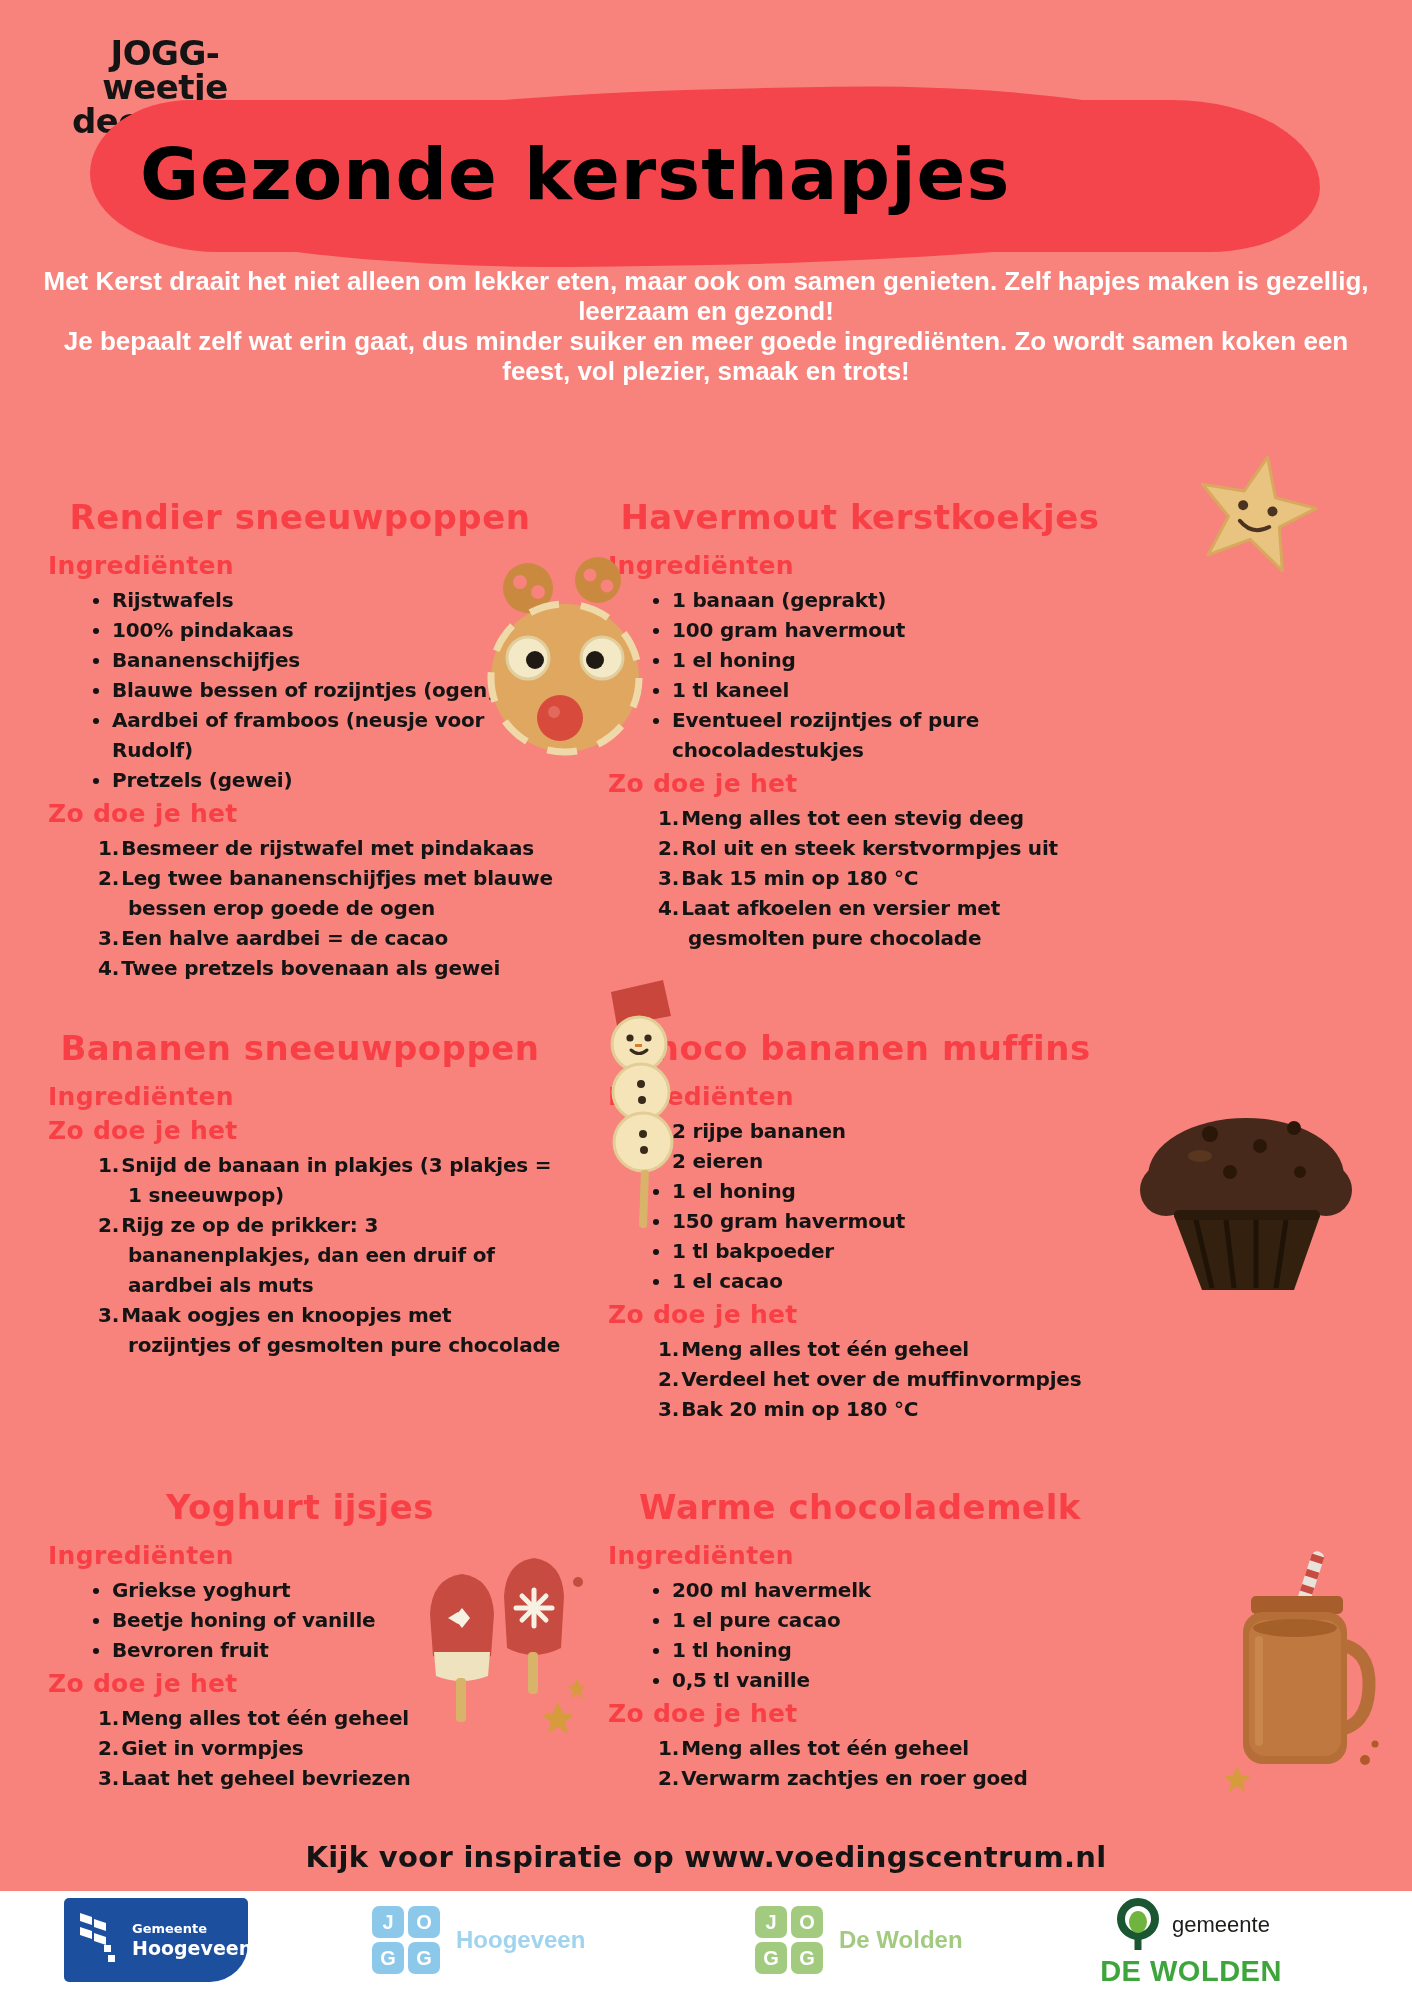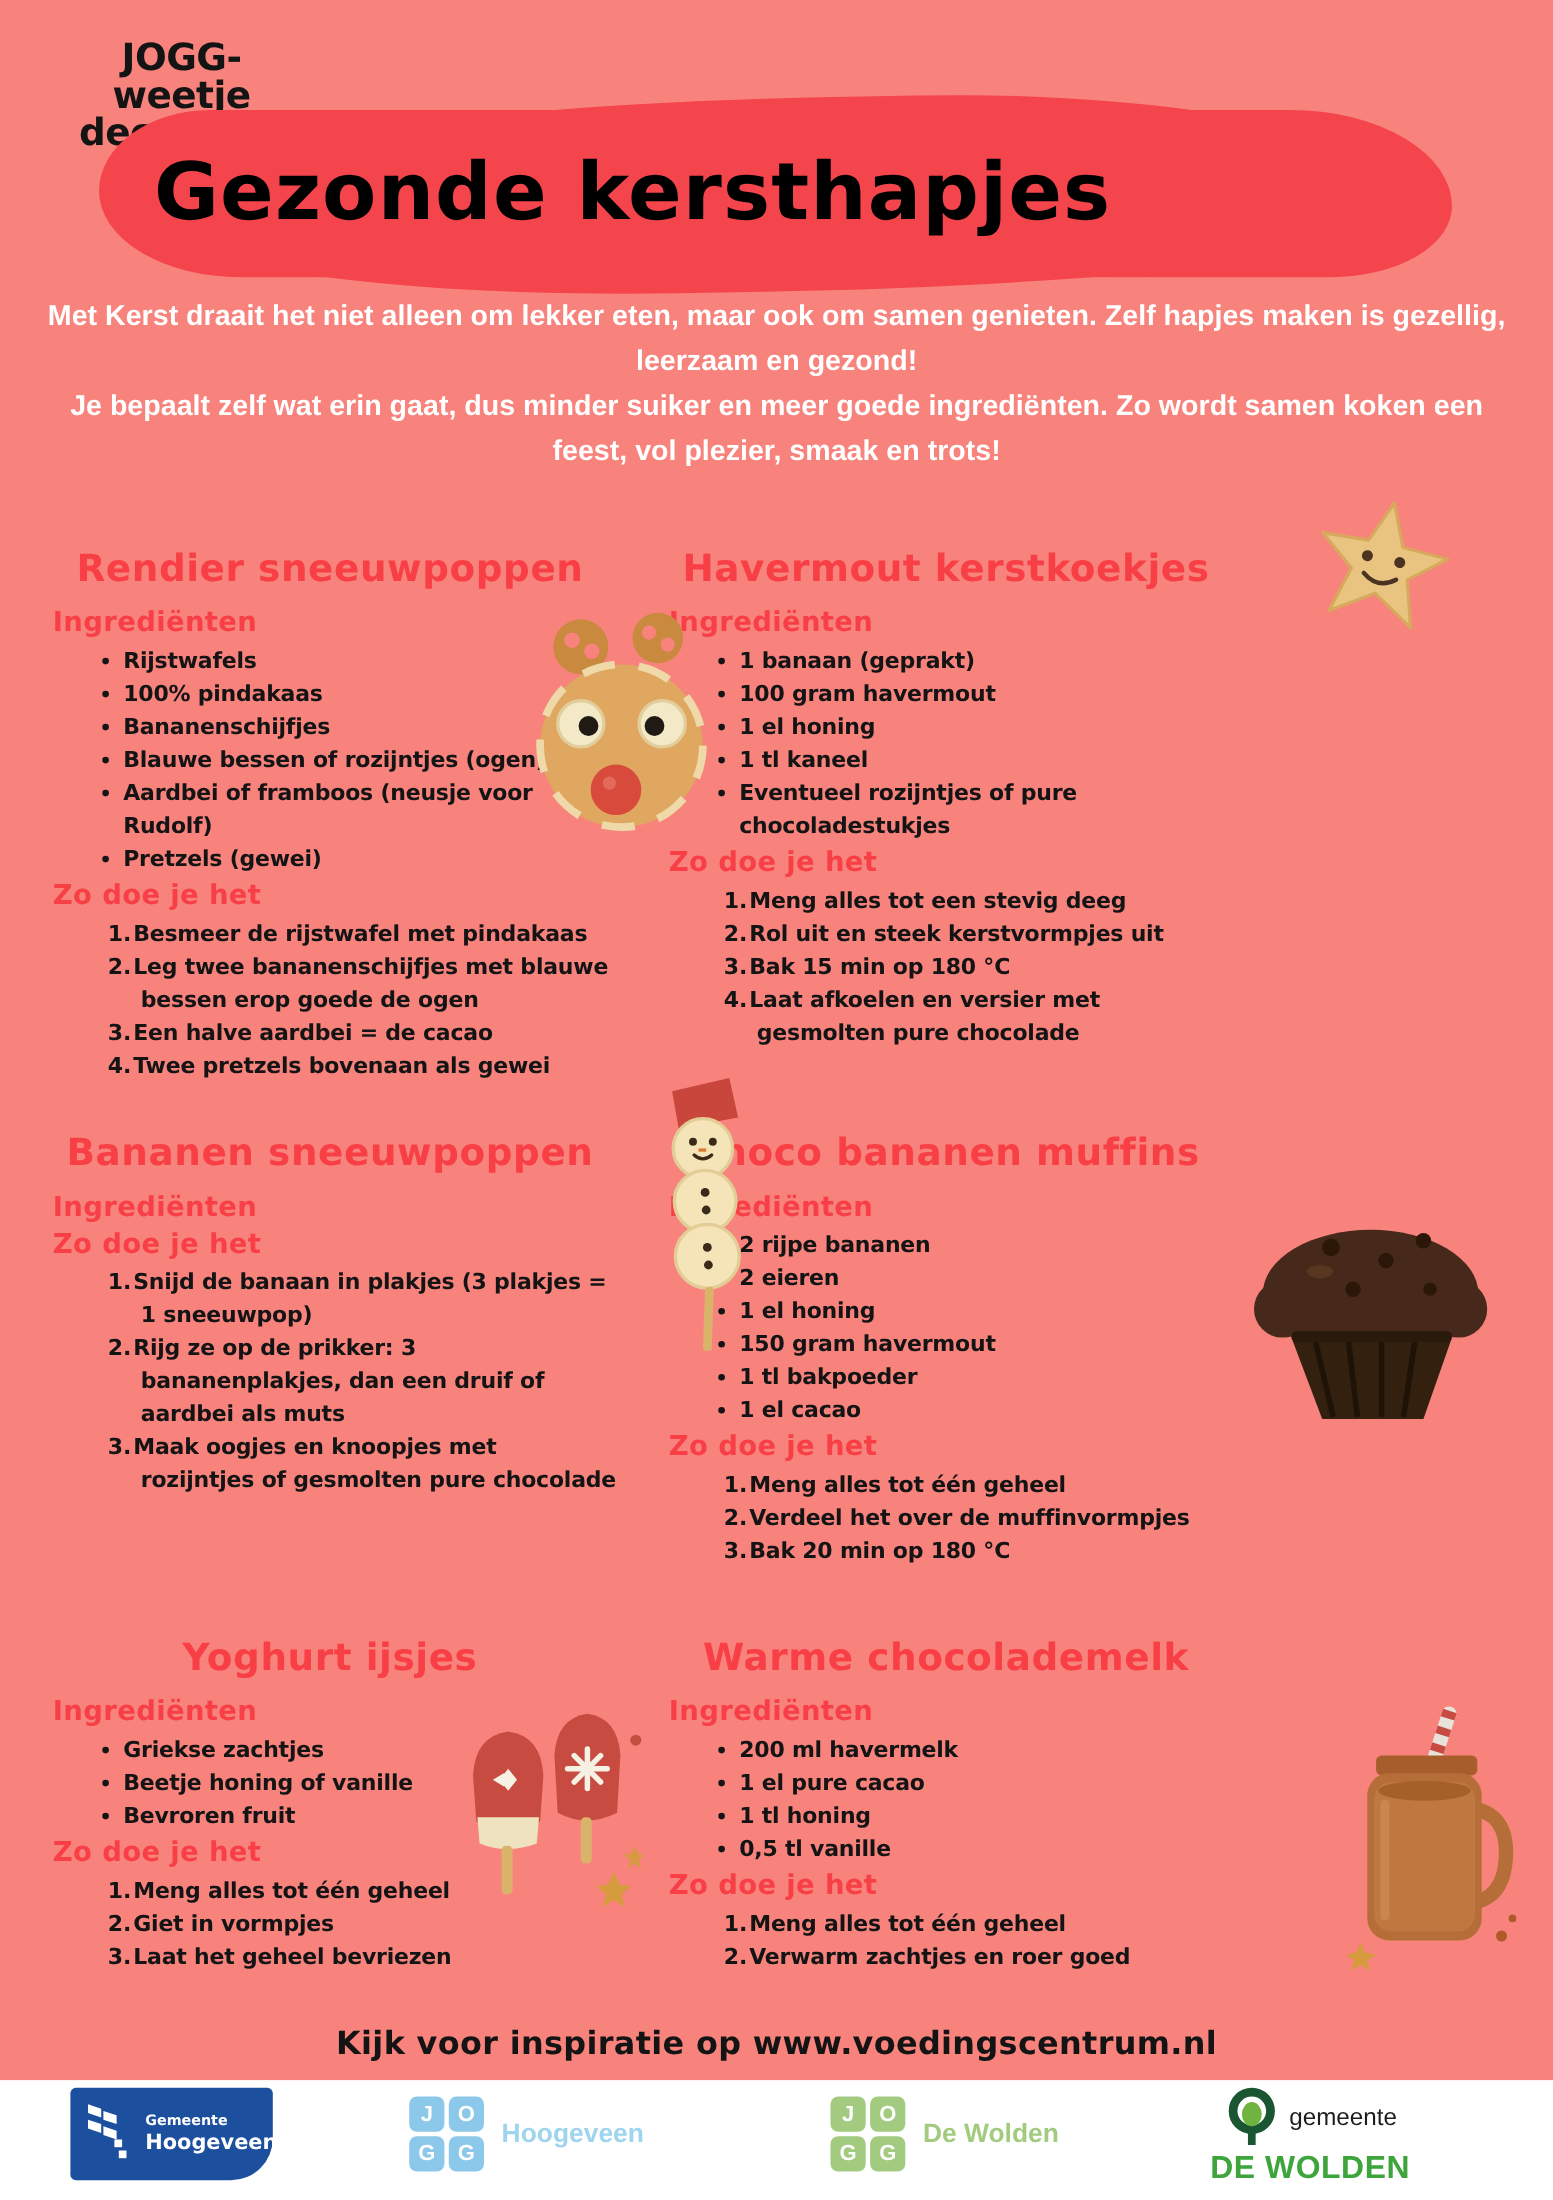--- a/index.html
+++ b/index.html
@@ -23,21 +23,21 @@
     color:var(--ink);font-weight:bold;font-size:34px;line-height:34px;letter-spacing:-0.5px;}
 
   .blob{position:absolute;left:90px;top:100px;width:1230px;height:152px;background:var(--blob);
     border-radius:110px 160px 120px 140px / 80px 95px 70px 85px;}
   .blob::before{content:"";position:absolute;left:30px;right:22px;top:-11px;bottom:-13px;
     background:inherit;border-radius:58% 42% 55% 45% / 55% 68% 38% 52%;transform:rotate(-1deg);}
   .blob-title{position:absolute;left:50px;top:50%;transform:translateY(-52%);width:1030px;
     text-align:left;color:#000000;font-size:72px;font-weight:bold;letter-spacing:1px;white-space:nowrap;}
 
   .intro{position:absolute;left:40px;top:266px;width:1332px;text-align:center;color:#fff;
-    font-family:"Liberation Sans",sans-serif;font-weight:bold;font-size:26px;line-height:41px;}
+    font-family:"Liberation Sans",sans-serif;font-weight:bold;font-size:26px;line-height:30px;}
   .intro p{margin:0;}
 
   .content{position:absolute;left:40px;top:497px;width:1080px;display:grid;
     grid-template-columns:520px 520px;column-gap:40px;grid-template-rows:513px 465px auto;}
   .recipe{position:relative;}
   .recipe.row2{padding-top:18px;}
   .recipe.row3{padding-top:12px;}
   .recipe h2{margin:0 0 14px;text-align:center;color:var(--red);font-size:34px;
     font-weight:bold;letter-spacing:0.5px;white-space:nowrap;}
   .lbl{color:var(--red);font-size:25px;font-weight:bold;margin:0 0 5px;padding-left:8px;letter-spacing:0.3px;}
@@ -171,21 +171,21 @@
           <li>Meng alles tot één geheel</li>
           <li>Verdeel het over de muffinvormpjes</li>
           <li>Bak 20 min op 180 °C</li>
         </ol>
     </div>
 
     <div class="recipe row3">
       <h2>Yoghurt ijsjes</h2>
       <div class="lbl">Ingrediënten</div>
       <ul class="ing">
-          <li>Griekse zachtjes</li>
+          <li>Griekse yoghurt</li>
           <li>Beetje honing of vanille</li>
           <li>Bevroren fruit</li>
         </ul>
       <div class="lbl">Zo doe je het</div>
       <ol class="steps">
           <li>Meng alles tot één geheel</li>
           <li>Giet in vormpjes</li>
           <li>Laat het geheel bevriezen</li>
         </ol>
     </div>

